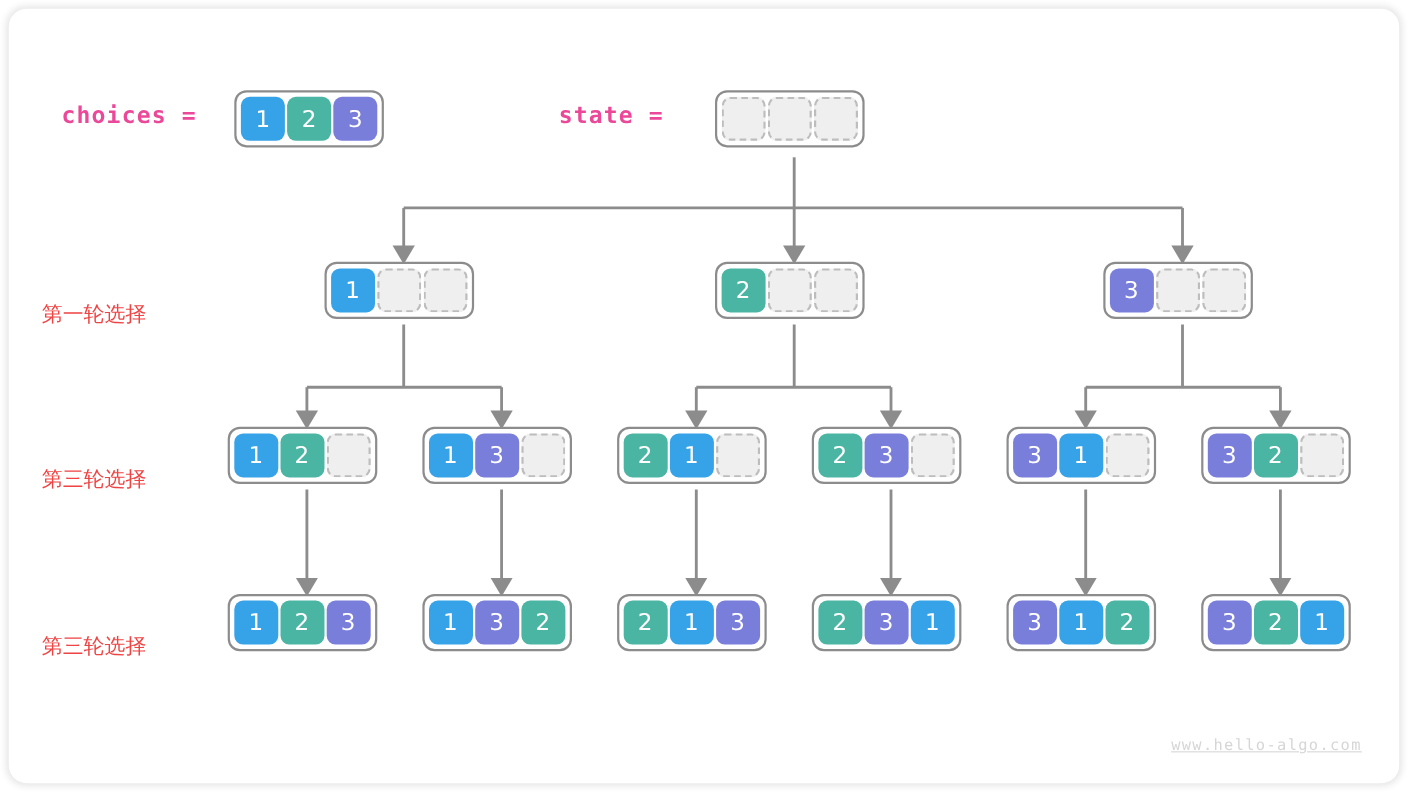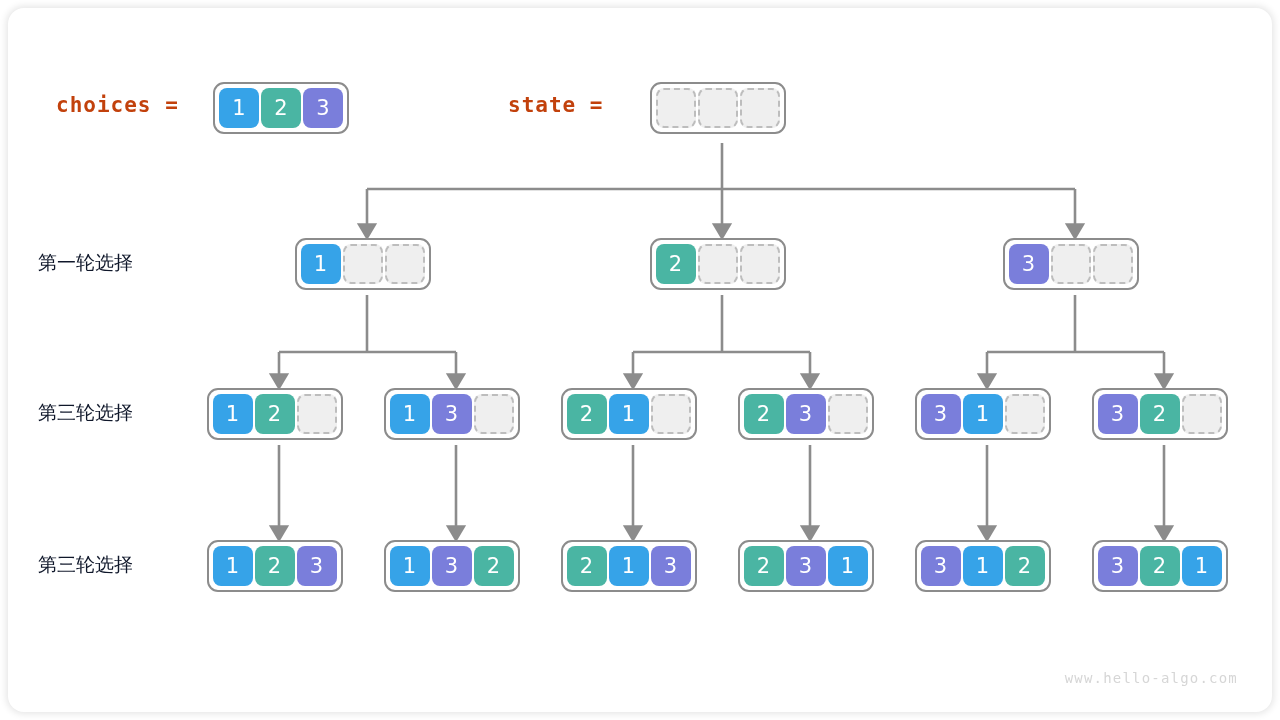--- a/index.html
+++ b/index.html
@@ -37,40 +37,42 @@
     height: 720px;
     pointer-events: none;
   }
 
   
   .mono-label {
     position: absolute;
     font-family: "DejaVu Sans Mono", "Liberation Mono", monospace;
     font-weight: bold;
     font-size: 21px;
-    color: #c2410c;
+    color: #ec4899;
     white-space: nowrap;
     letter-spacing: 1px;
   }
   .row-label {
     position: absolute;
     font-family: "DejaVu Sans", "Liberation Sans", sans-serif;
     font-size: 19px;
-    color: #0f172a;
+    color: #ef4444;
     white-space: nowrap;
+    margin-top: 23px;
   }
   .watermark {
     position: absolute;
     right: 42px;
     bottom: 34px;
     font-family: "DejaVu Sans Mono", "Liberation Mono", monospace;
     font-size: 14px;
     color: #d6d6d6;
     letter-spacing: 1.2px;
     white-space: nowrap;
+    text-decoration: underline;
   }
 
   
   .array {
     position: absolute;
     display: flex;
     align-items: center;
     gap: 2px;
     padding: 4px;
     border: 2.5px solid #8c8c8c;

